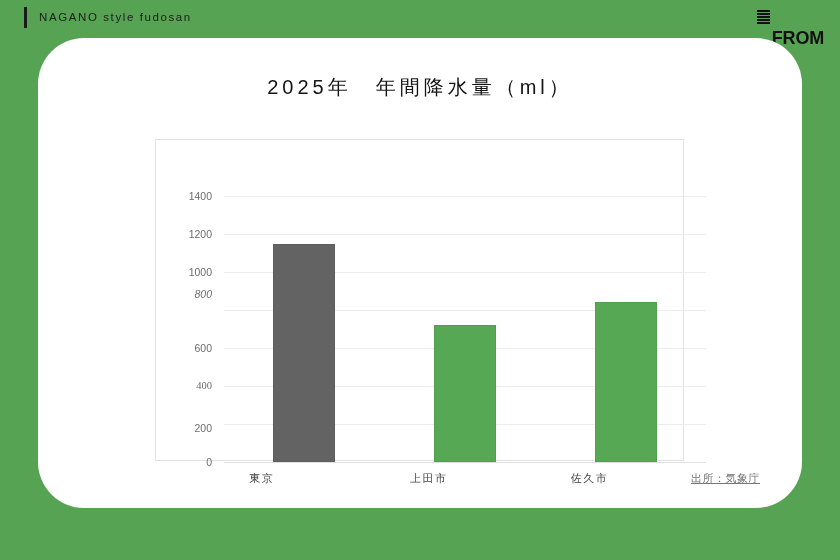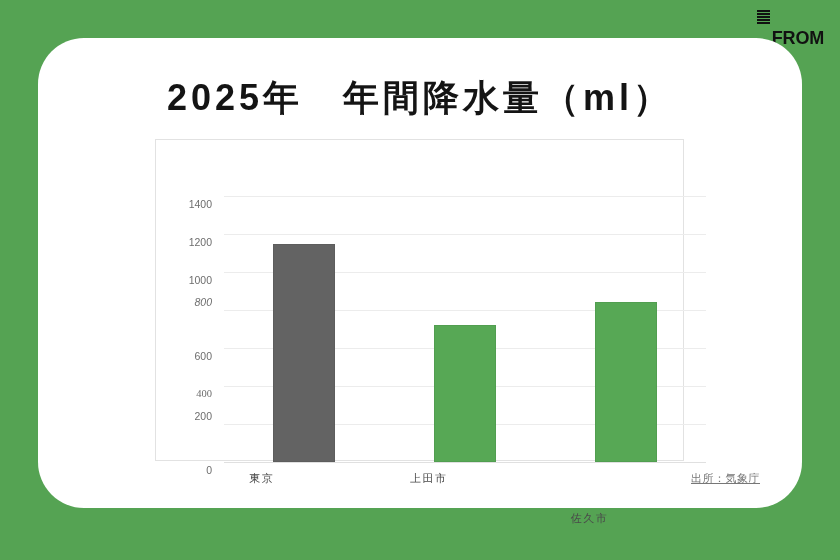--- a/index.html
+++ b/index.html
@@ -81,22 +81,22 @@
     width: 764px; height: 470px;
     background: #ffffff;
     border-radius: 46px;
   }
 
   #slide-title {
     position: absolute;
     left: 0; top: 36px;
     width: 764px;
     text-align: center;
-    font-size: 36px;
-    font-weight: bold;
+    font-size: 20px;
+    font-weight: normal;
     letter-spacing: 4px;
     color: #141414;
     white-space: nowrap;
   }
 
   
   #chart-panel {
     position: absolute;
     left: 117px; top: 101px;
     width: 529px; height: 322px;
@@ -121,21 +121,20 @@
   .gridline.axis-zero { background: #e0e0e0; }
   .ytick {
     position: absolute;
     left: 0;
     width: 56px;
     text-align: right;
     font-size: 10.5px;
     color: #6d6d6d;
     transform: translateY(-50%);
     line-height: 1;
-    margin-top: 8px;
   }
   .bar-rect {
     position: absolute;
     left: 0; bottom: 0;
     width: 62px;
     border: 1px solid rgba(0,0,0,0.06);
     box-sizing: border-box;
   }
   .xtick {
     position: absolute;
@@ -156,20 +155,24 @@
     white-space: nowrap;
     text-decoration: underline;
   }
 </style>
 </head>
 <body>
 
 <div id="slide">
 
   <div id="header">
+    <div id="brand-wrap">
+      <div id="brand-rule"></div>
+      <div id="brand-text">NAGANO style fudosan</div>
+    </div>
     <div id="logo-wrap">
       <span id="logo-lines">
         <i></i>
           <i></i>
           <i></i>
           <i></i>
           <i></i>
       </span>
       <span id="logo-text">FROM</span>
     </div>
@@ -177,37 +180,37 @@
 
   <div id="card">
 
     <div id="slide-title">2025年　年間降水量（ml）</div>
 
     <div id="chart-panel">
       <div id="plot">
           <div class="gridline axis-zero" style="top: 322px;"></div>
           <div class="ytick" style="top: 322px;">0</div>
           <div class="gridline" style="top: 284px;"></div>
-          <div class="ytick" style="top: 268px;">200</div>
+          <div class="ytick" style="top: 288px;">200</div>
           <div class="gridline" style="top: 246px;"></div>
           <div class="ytick" style="top: 246px; font-family: Liberation Serif, serif;">400</div>
           <div class="gridline" style="top: 208px;"></div>
           <div class="ytick" style="top: 208px;">600</div>
           <div class="gridline" style="top: 170px;"></div>
           <div class="ytick" style="top: 154px; font-style: italic;">800</div>
           <div class="gridline" style="top: 132px;"></div>
           <div class="ytick" style="top: 132px;">1000</div>
           <div class="gridline" style="top: 94px;"></div>
           <div class="ytick" style="top: 94px;">1200</div>
           <div class="gridline" style="top: 56px;"></div>
           <div class="ytick" style="top: 56px;">1400</div>
           <div class="bar-rect" title="東京: 1150" style="left: 117.333px; bottom: 0px; height: 218.5px; background: rgb(99, 99, 99);"></div>
           <div class="xtick" style="left: 93.3333px; top: 331px;">東京</div>
           <div class="bar-rect" title="上田市: 720" style="left: 278px; bottom: 0px; height: 136.8px; background: rgb(87, 168, 85);"></div>
           <div class="xtick" style="left: 254px; top: 331px;">上田市</div>
           <div class="bar-rect" title="佐久市: 840" style="left: 438.667px; bottom: 0px; height: 159.6px; background: rgb(87, 168, 85);"></div>
-          <div class="xtick" style="left: 414.667px; top: 331px; margin-top: 40px;">佐久市</div>
+          <div class="xtick" style="left: 414.667px; top: 331px;">佐久市</div>
         </div>
     </div>
 
     <div id="source-note">出所：気象庁</div>
   </div>
 </div>
 
 </body></html>

